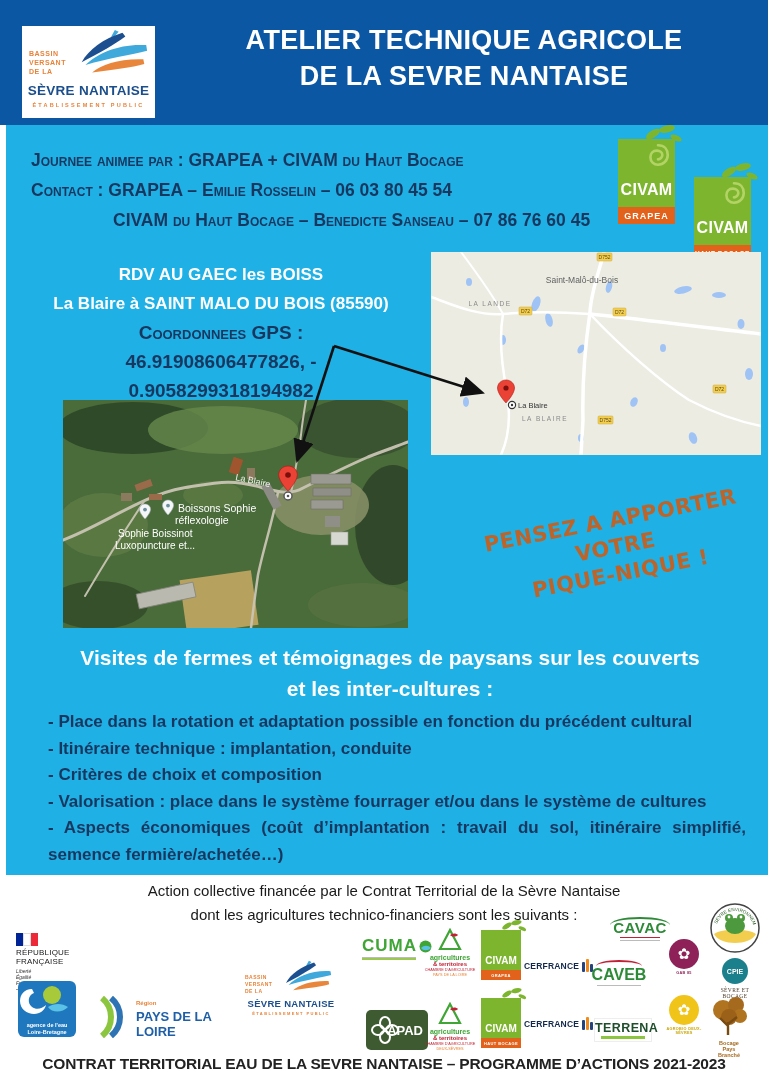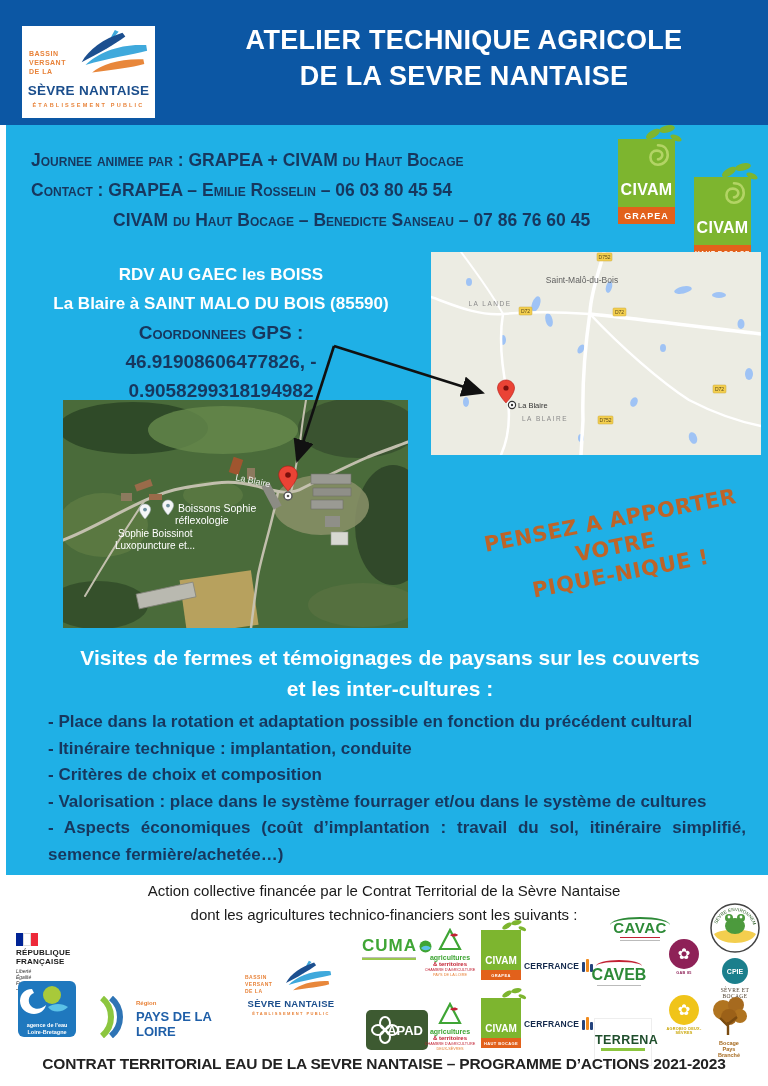--- a/index.html
+++ b/index.html
@@ -72,21 +72,21 @@
   .fin.l1{top:7px;}
   .fin.l2{top:31px;}
   .bottomline{position:absolute;left:0;top:180px;width:768px;text-align:center;color:#222;
               font-size:15.5px;font-weight:bold;letter-spacing:-.2px;}
   .logo{position:absolute;}
 
   
   .rf{left:16px;top:58px;width:66px;}
   .rf .flag{display:flex;width:22px;height:13px;margin-bottom:2px;}
   .rf .flag i{flex:1;}
-  .rf .t{font-size:8px;font-weight:bold;color:#1A1A1A;line-height:9px;letter-spacing:.2px;}
+  .rf .t{font-size:8px;font-weight:normal;color:#1A1A1A;line-height:9px;letter-spacing:.2px;}
   .rf .motto{margin-top:2px;font-size:5px;font-style:italic;color:#333;line-height:6px;}
   .rf .rule{margin-top:3px;width:48px;height:1px;background:#999;}
   
   .ae{left:18px;top:106px;width:58px;height:56px;background:#1F78BE;border-radius:6px;
       overflow:hidden;}
   .ae .cap{position:absolute;left:0;right:0;bottom:2px;text-align:center;color:#fff;
            font-size:5.5px;line-height:6.5px;font-weight:bold;}
   
   .na{left:108px;top:63px;width:104px;height:52px;}
   .na .shield{position:absolute;left:0;top:0;width:28px;height:42px;background:#C22133;
@@ -142,21 +142,21 @@
   .cavac{left:590px;top:42px;width:60px;text-align:center;margin-left:20px;}
   .cavac .nm{font-size:15px;font-weight:bold;color:#2D8A37;letter-spacing:.5px;
              border-top:2px solid #2D8A37;border-radius:50% 50% 0 0 / 8px 8px 0 0;}
   .cavac .rule{margin:1px auto 0;width:40px;height:4px;
                border-top:1px solid #C22133;border-bottom:1px solid #bbb;}
   .caveb{left:588px;top:85px;width:62px;text-align:center;}
   .caveb .arc{margin:0 auto;width:46px;height:6px;border-top:2px solid #C22133;
               border-radius:50% 50% 0 0/6px 6px 0 0;}
   .caveb .nm{font-size:16px;font-weight:bold;color:#2D8A37;}
   .caveb .rule{margin:1px auto 0;width:44px;height:3px;border-top:1px solid #bbb;}
-  .terrena{left:594px;top:143px;width:58px;text-align:center;border:1px solid #eee;padding:14px 0;}
+  .terrena{left:594px;top:143px;width:58px;text-align:center;border:1px solid #eee;padding:2px 0;}
   .terrena .nm{font-size:12.5px;font-weight:bold;color:#1F4E2C;letter-spacing:.4px;}
   .terrena .rule{margin:1px auto 0;width:44px;height:3px;background:#8CC63F;}
   
   .flower{width:40px;text-align:center;}
   .flower.purple{left:664px;top:64px;}
   .flower.yellow{left:664px;top:120px;}
   .flower .c{margin:0 auto;width:30px;height:30px;border-radius:50%;display:flex;
              align-items:center;justify-content:center;color:#fff;font-size:15px;}
   .flower.purple .c{background:#8E2157;}
   .flower.yellow .c{background:#F0C419;}

